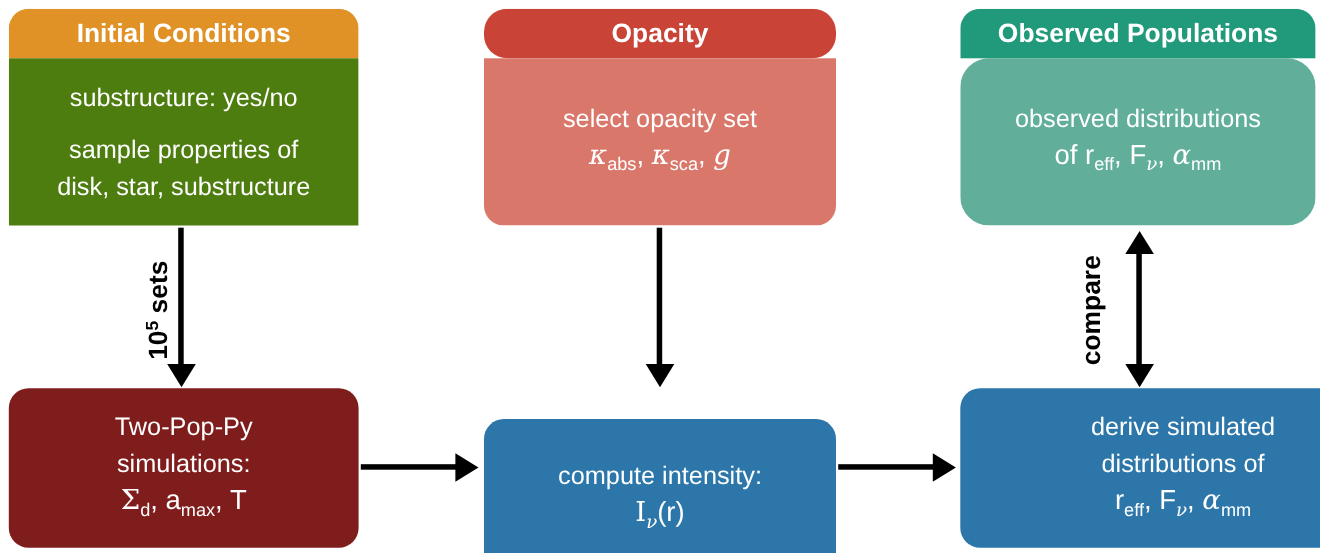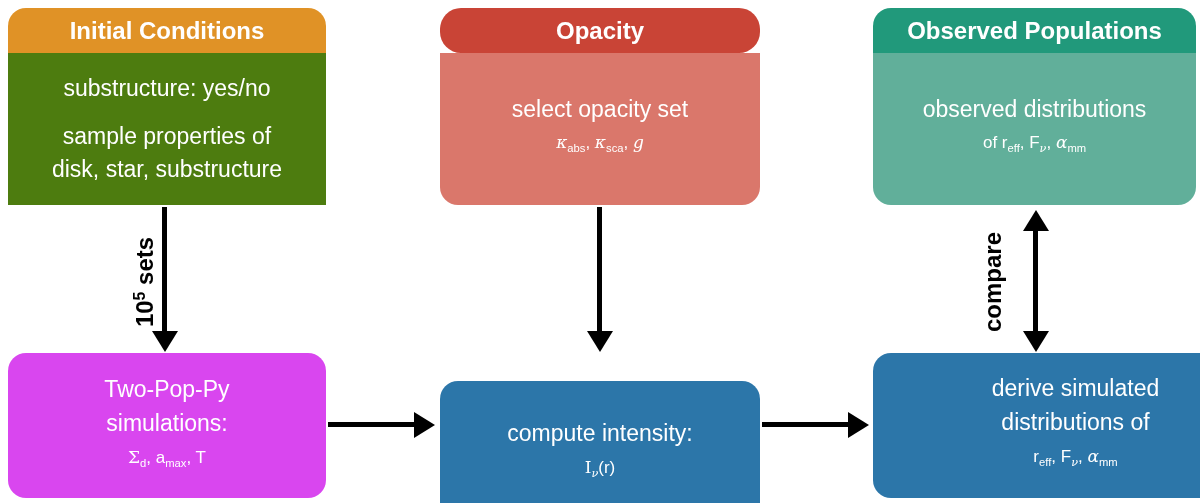--- a/index.html
+++ b/index.html
@@ -53,21 +53,21 @@
     flex-direction: column;
     align-items: center;
     justify-content: center;
     font-size: 23px;
     font-weight: 500;
     line-height: 34px;
     text-align: center;
     height: 100%;
   }
   .para-gap { margin-top: 15px; }
-  .math-line { font-size: 17px; }
+  .math-line { font-size: 25px; }
 
   
   .seg-n   { }
   .seg-sub { font-size: 66%; vertical-align: -0.35em; letter-spacing: 0; }
   .seg-sup { font-size: 66%; vertical-align: 0.5em; }
   .seg-g   { font-family: "DejaVu Serif", serif; font-style: italic; }
   .seg-gsub{ font-family: "DejaVu Serif", serif; font-style: italic; font-size: 66%; vertical-align: -0.35em; }
   .seg-ser { font-family: "DejaVu Serif", serif; }
 
   
@@ -137,27 +137,27 @@
   <div class="box" id="box-opacity">
     <div class="box-header" style="background-color: rgb(201, 68, 54); border-radius: 21px;">Opacity</div>
     <div class="box-body" style="background-color: rgb(218, 119, 107);">
       <div>select opacity set</div>
       <div class="math-line"><span class="seg-g">κ</span><span class="seg-sub">abs</span><span class="seg-n">, </span><span class="seg-g">κ</span><span class="seg-sub">sca</span><span class="seg-n">, </span><span class="seg-g">g</span></div>
     </div>
   </div>
 
   <div class="box" id="box-observed">
     <div class="box-header" style="background-color: rgb(33, 153, 123);">Observed Populations</div>
-    <div class="box-body" style="background-color: rgb(97, 175, 154);">
+    <div class="box-body" style="background-color: rgb(97, 175, 154); border-radius: 26px;">
       <div>observed distributions</div>
       <div class="math-line"><span class="seg-n">of r</span><span class="seg-sub">eff</span><span class="seg-n">, F</span><span class="seg-gsub">ν</span><span class="seg-n">, </span><span class="seg-g">α</span><span class="seg-sub">mm</span></div>
     </div>
   </div>
 
-  <div class="box" id="box-twopoppy" style="background-color: #d946ef;">
+  <div class="box" id="box-twopoppy" style="background-color: #7f1d1d;">
     <div class="sim-box">
       <div>Two-Pop-Py</div>
       <div>simulations:</div>
       <div class="math-line"><span class="seg-ser">Σ</span><span class="seg-sub">d</span><span class="seg-n">, a</span><span class="seg-sub">max</span><span class="seg-n">, T</span></div>
     </div>
   </div>
 
   <div class="box" id="box-intensity" style="background-color: rgb(44, 118, 169);">
     <div class="sim-box">
       <div>compute intensity:</div>

